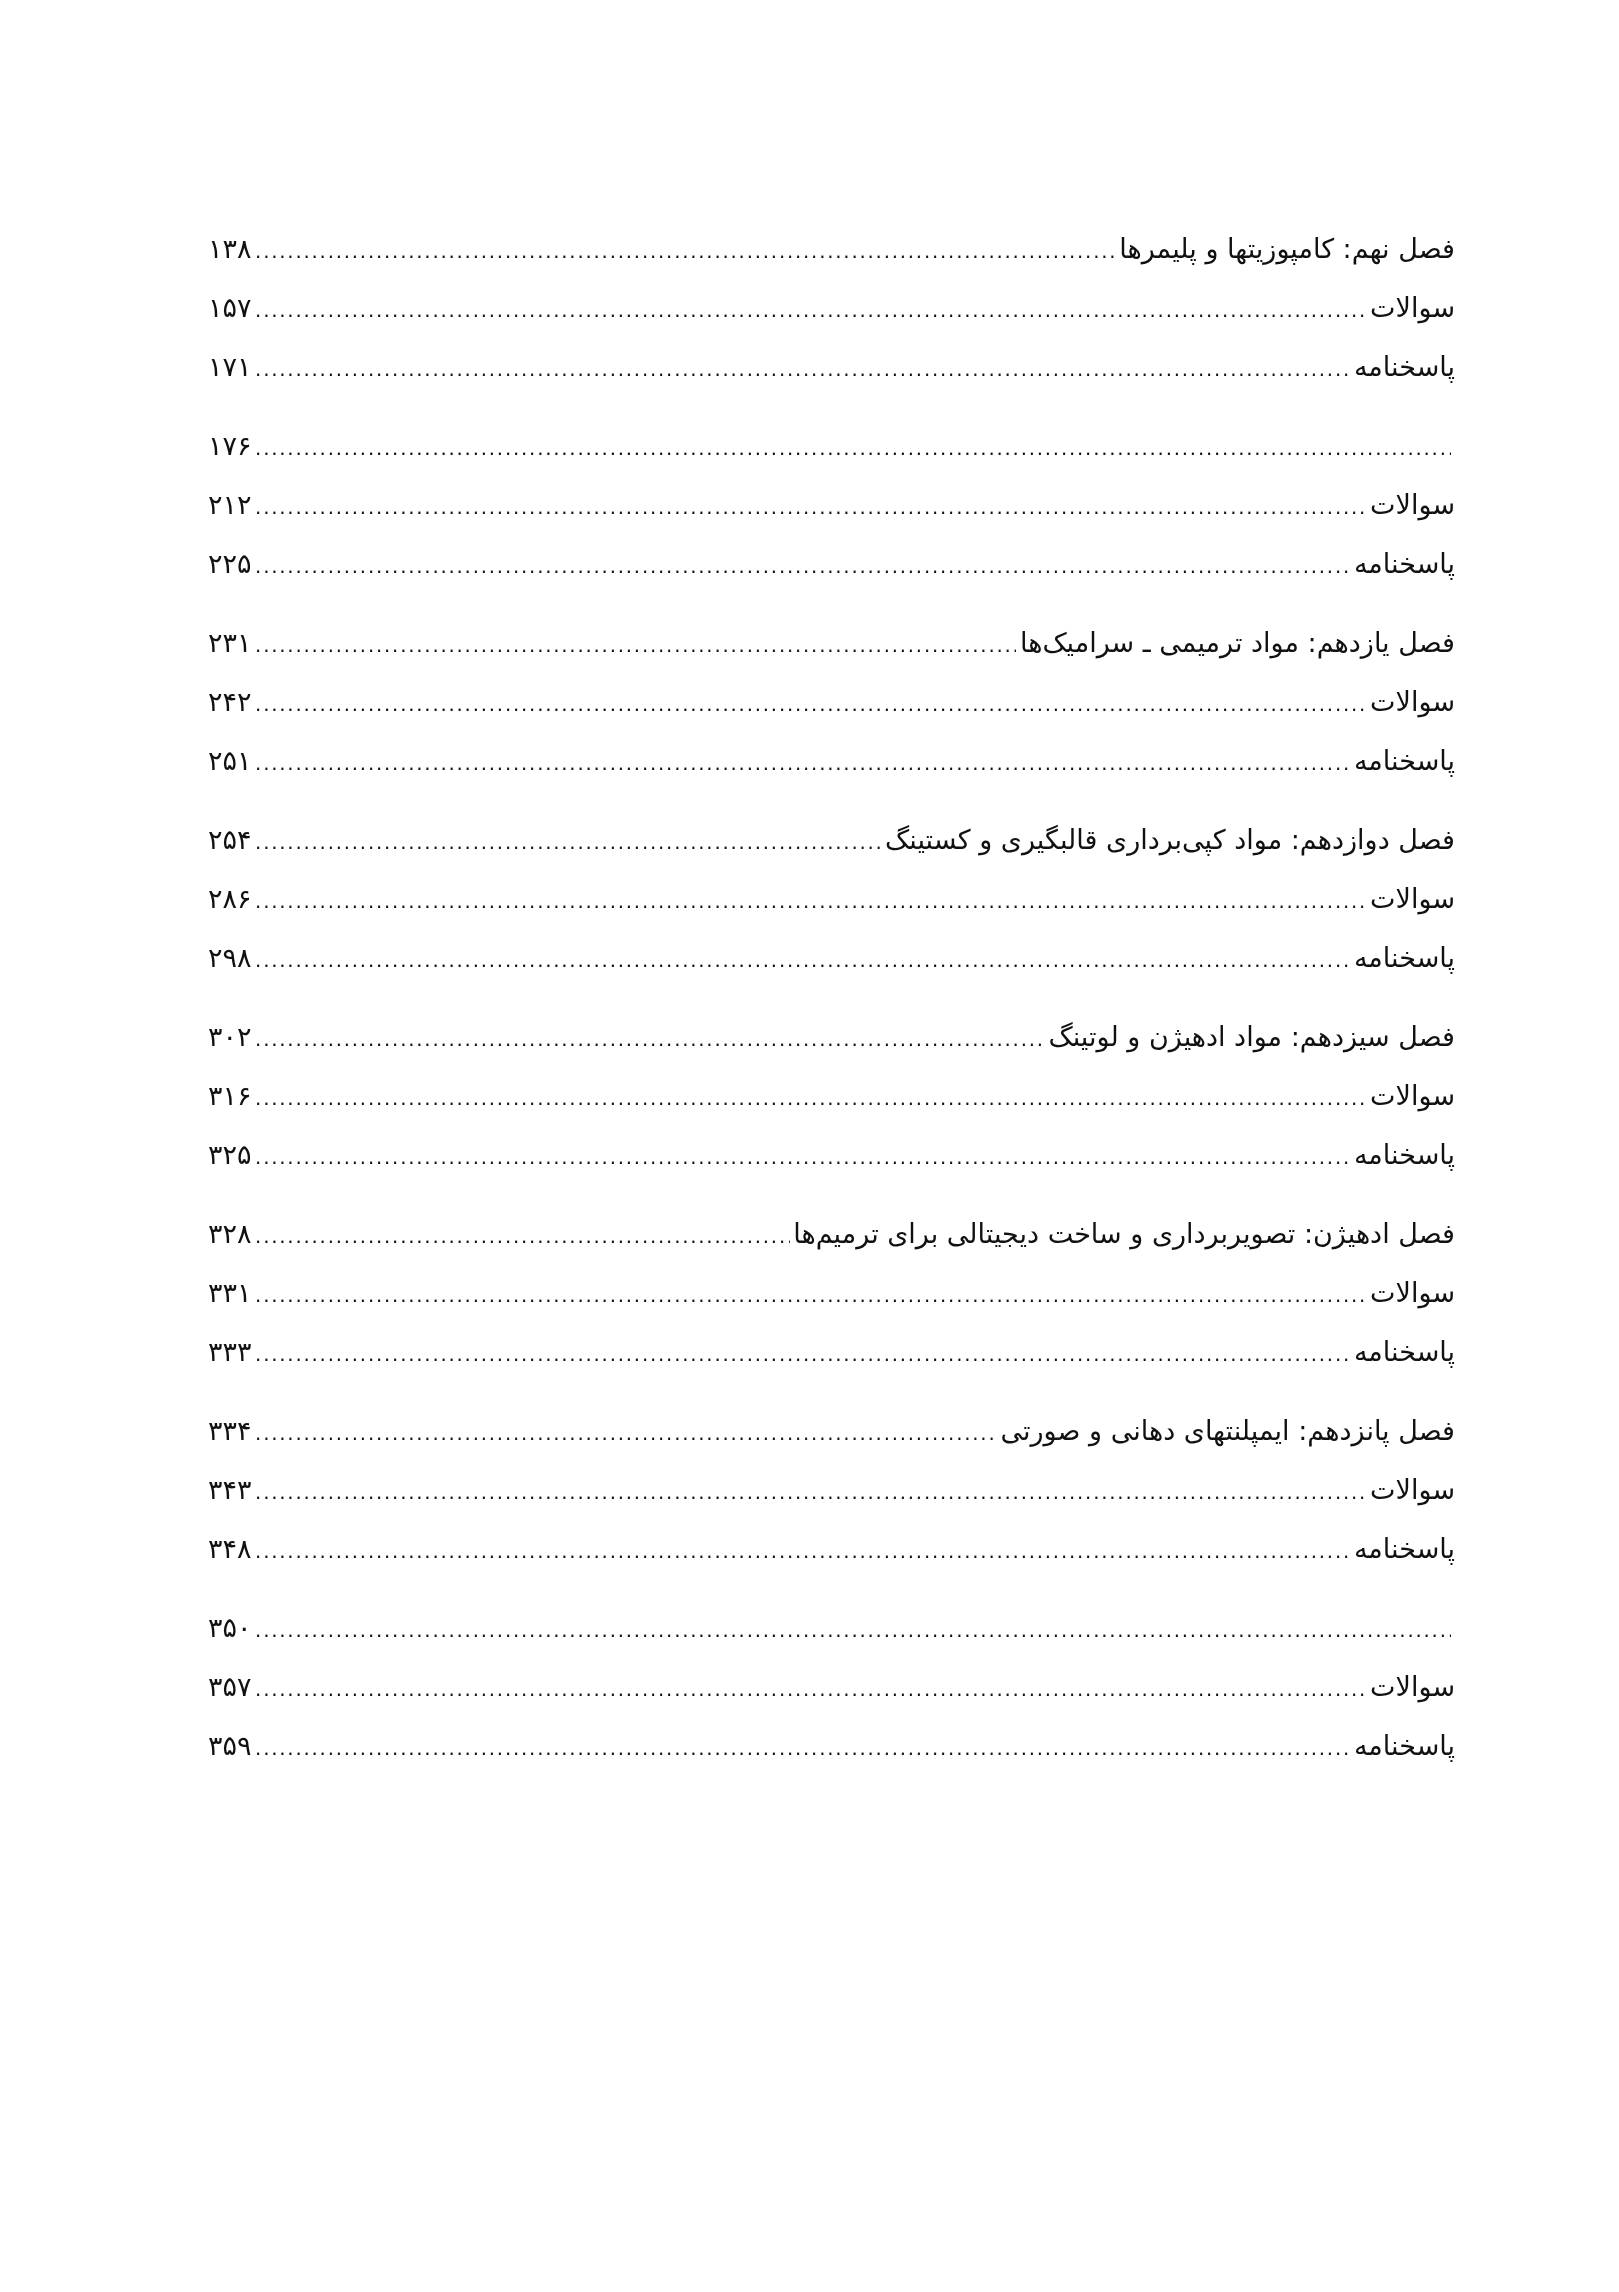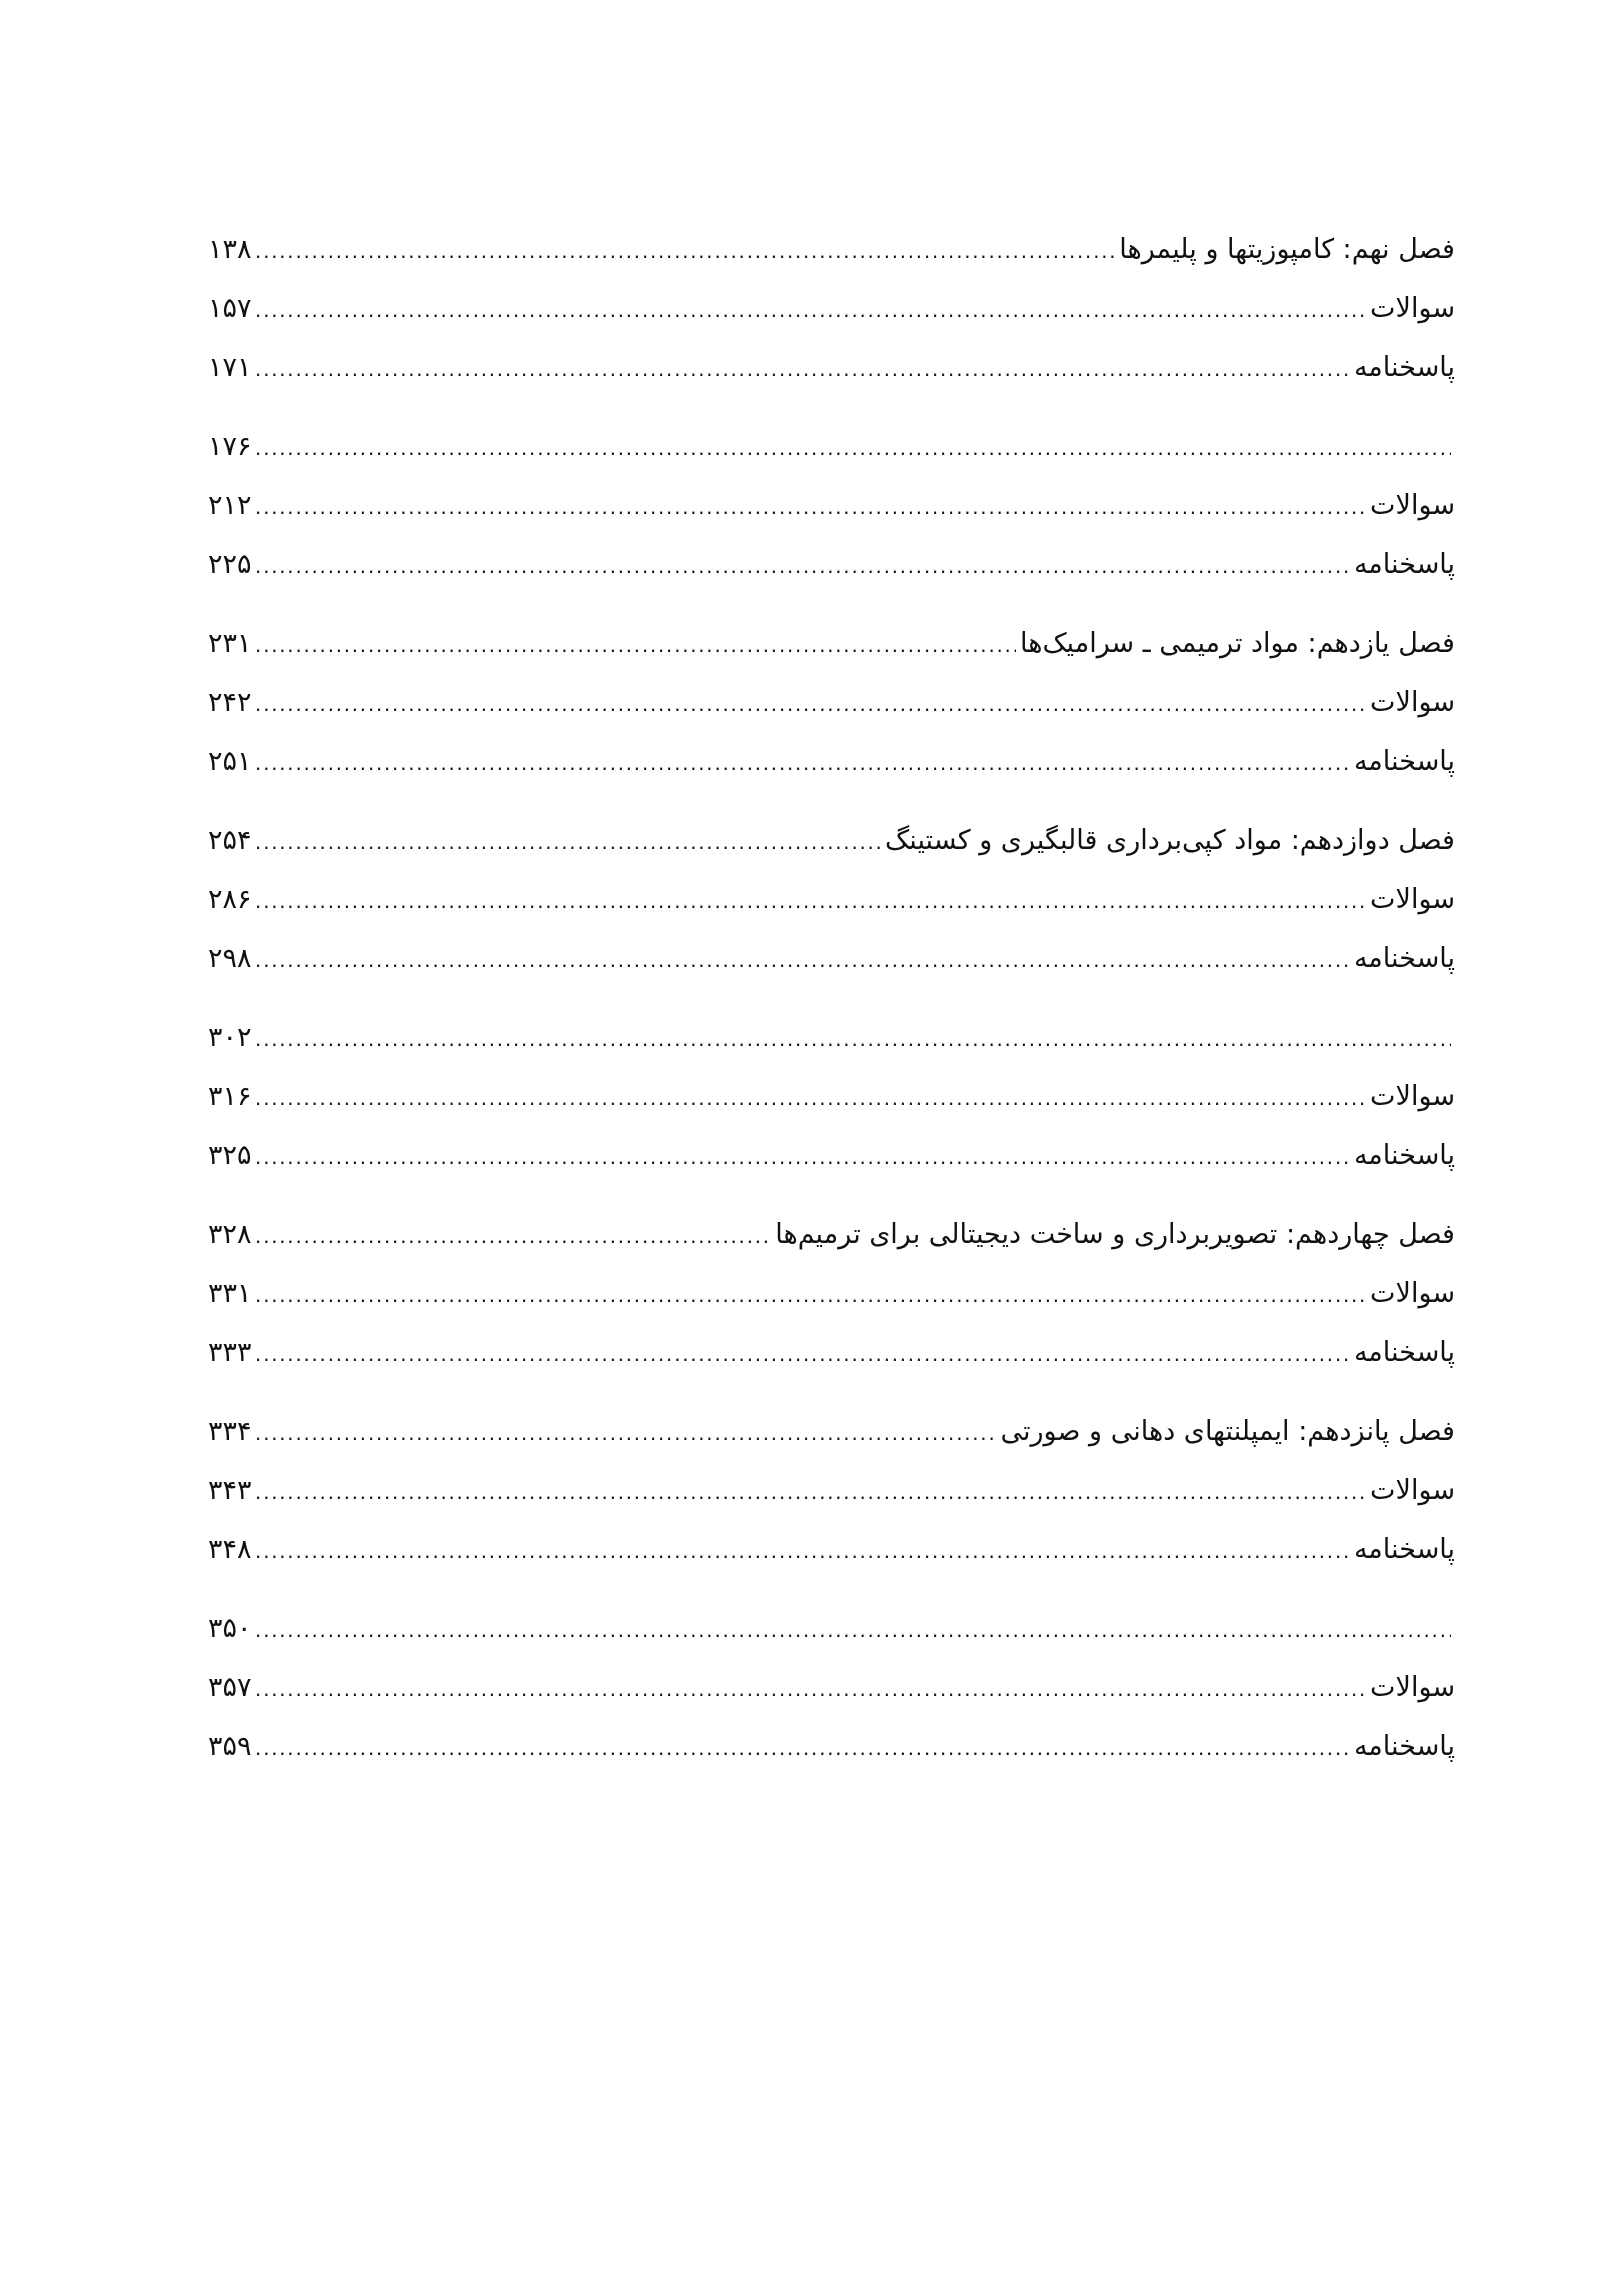--- a/index.html
+++ b/index.html
@@ -129,38 +129,39 @@
     </div>
     <div class="row">
       <span class="label">پاسخنامه</span>
       <span class="leader"></span>
       <span class="page">۲۹۸</span>
     </div>
   </div>
 
   <div class="group">
     <div class="row">
+      <span class="label"><span class="bold">فصل سیزدهم:</span><span> مواد ادهیژن و لوتینگ</span></span>
       <span class="leader"></span>
       <span class="page">۳۰۲</span>
     </div>
     <div class="row">
       <span class="label">سوالات</span>
       <span class="leader"></span>
       <span class="page">۳۱۶</span>
     </div>
     <div class="row">
       <span class="label">پاسخنامه</span>
       <span class="leader"></span>
       <span class="page">۳۲۵</span>
     </div>
   </div>
 
   <div class="group">
     <div class="row">
-      <span class="label"><span class="bold">فصل چهاردهم:</span><span> تصویربرداری و ساخت دیجیتالی برای ترمیم‌ها</span></span>
+      <span class="label"><span class="bold">فصل ادهیژن:</span><span> تصویربرداری و ساخت دیجیتالی برای ترمیم‌ها</span></span>
       <span class="leader"></span>
       <span class="page">۳۲۸</span>
     </div>
     <div class="row">
       <span class="label">سوالات</span>
       <span class="leader"></span>
       <span class="page">۳۳۱</span>
     </div>
     <div class="row">
       <span class="label">پاسخنامه</span>

